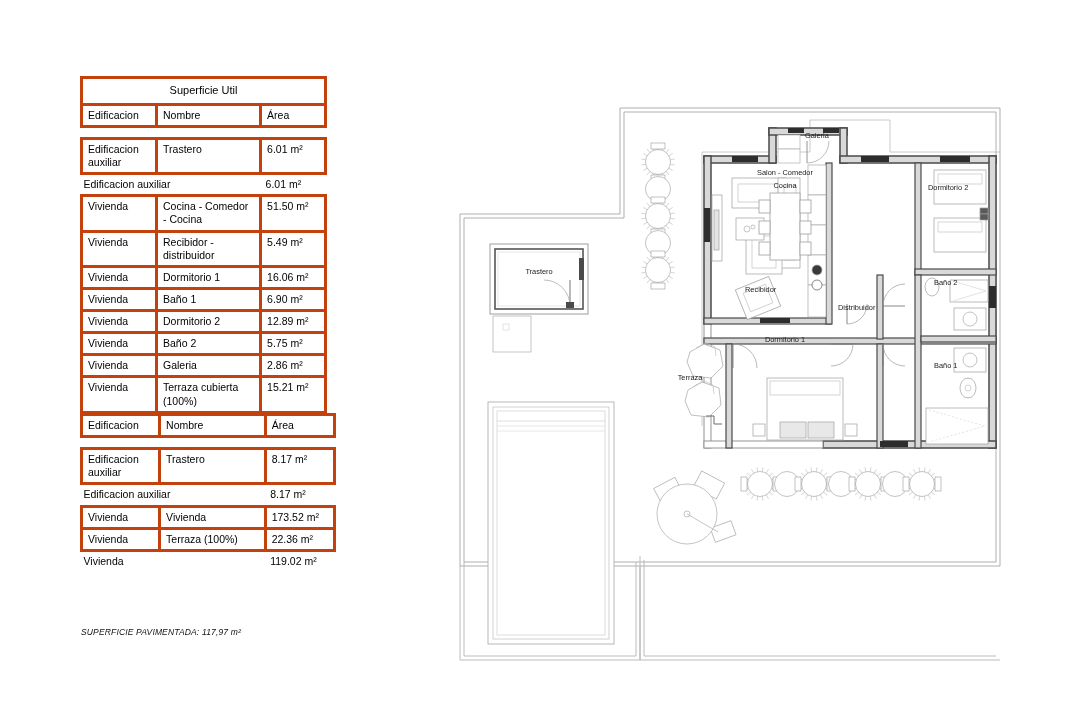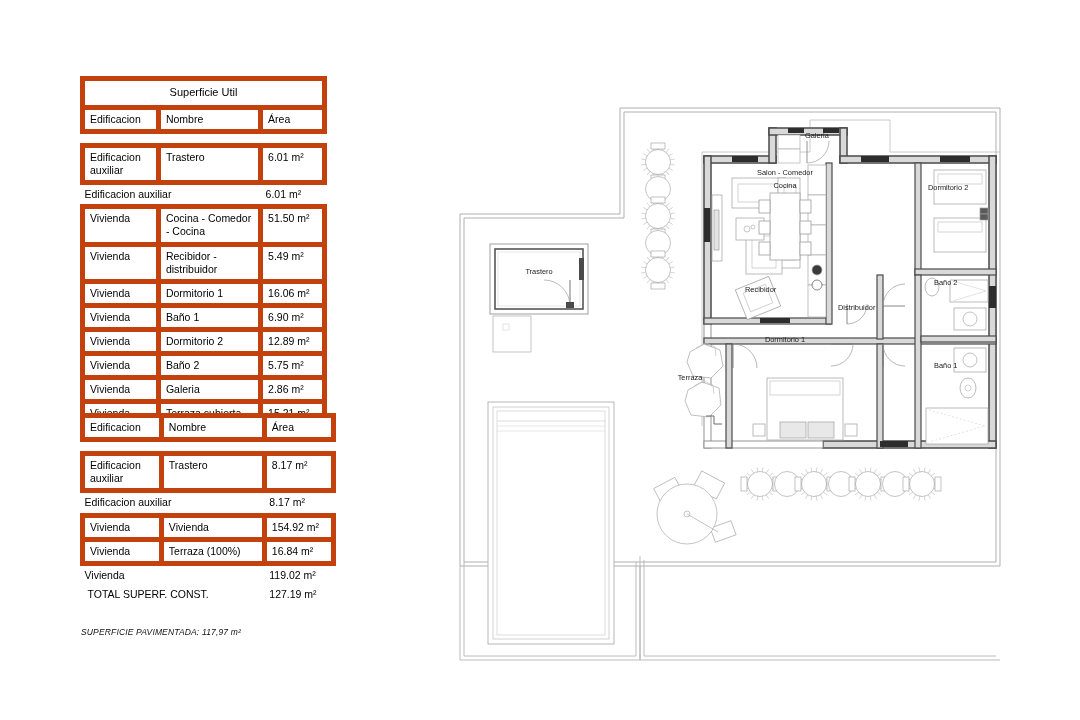--- a/index.html
+++ b/index.html
@@ -17,21 +17,21 @@
   }
 
   
   .table-block {
     position: absolute;
     border-collapse: collapse;
     font-size: 10.5px;
     line-height: 1.25;
   }
   .table-block td, .table-block th {
-    border: 5px solid #c2410c;
+    border: 3px solid #c2410c;
     padding: 3px 5px 3px 5px;
     vertical-align: top;
     font-weight: normal;
     text-align: left;
     background: #fff;
   }
   .table-block .title-cell {
     text-align: center;
     padding: 5px 4px 5px 4px;
     font-size: 11px;
@@ -189,34 +189,30 @@
       <td>Trastero</td>
       <td>8.17 m²</td>
     </tr>
     <tr class="sum-row">
       <td class="sum-label" colspan="2">Edificacion auxiliar</td>
       <td>8.17 m²</td>
     </tr>
     <tr>
       <td>Vivienda</td>
       <td>Vivienda</td>
-      <td>154.92 m²</td>
+      <td>173.52 m²</td>
     </tr>
     <tr>
       <td>Vivienda</td>
       <td>Terraza (100%)</td>
-      <td>16.84 m²</td>
+      <td>22.36 m²</td>
     </tr>
     <tr class="sum-row">
       <td class="sum-label" colspan="2">Vivienda</td>
       <td>119.02 m²</td>
-    </tr>
-    <tr class="plain-row">
-      <td class="sum-label" colspan="2">TOTAL SUPERF. CONST.</td>
-      <td>127.19 m²</td>
     </tr>
   </tbody>
 </table>
 
 <div class="pav-note">SUPERFICIE PAVIMENTADA: 117,97 m²</div>
 <div class="scale-note">e = 1 / 100</div>
 
 <div id="plan">
 <svg width="600" height="590" viewBox="0 0 600 590" xmlns="http://www.w3.org/2000/svg">
   <defs>

